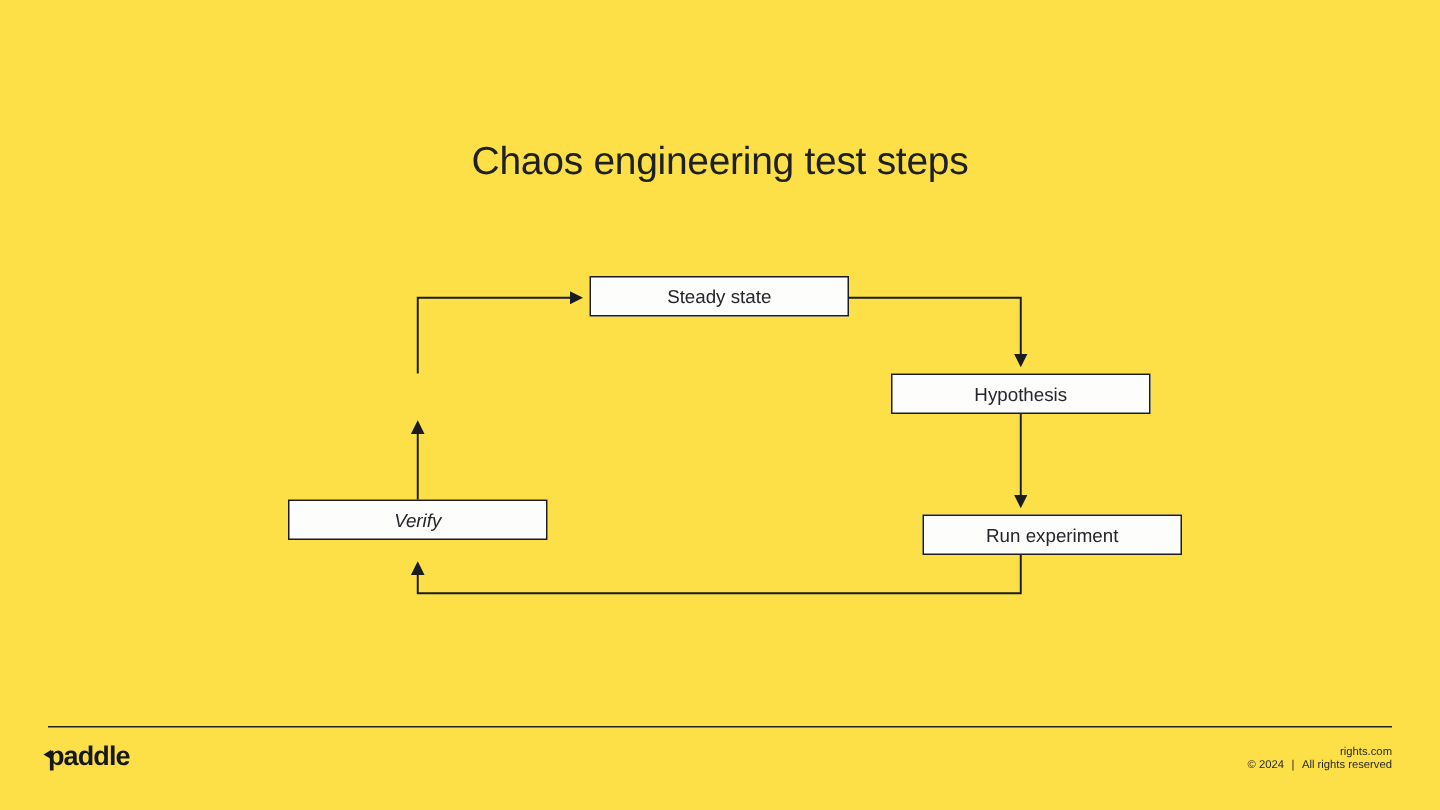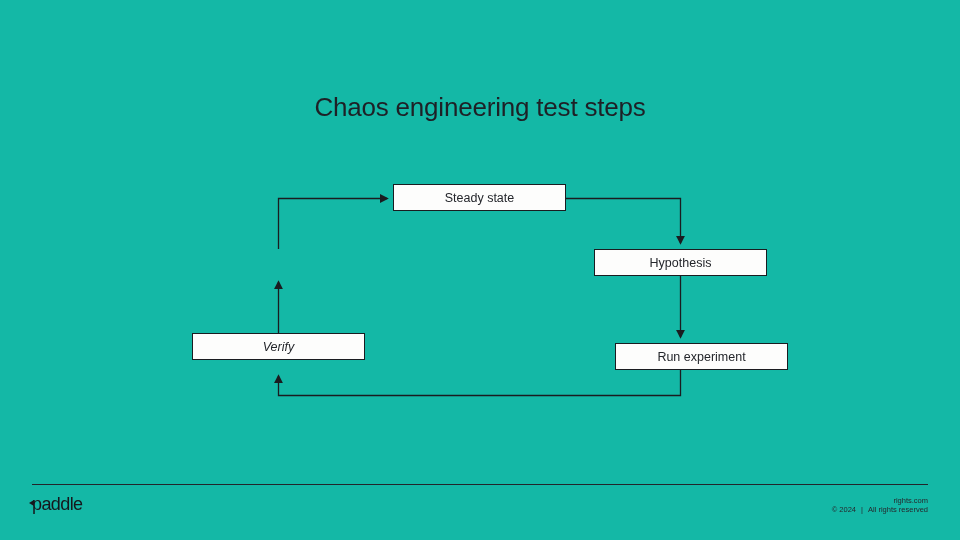--- a/index.html
+++ b/index.html
@@ -7,21 +7,21 @@
     padding: 0;
     width: 960px;
     height: 540px;
     overflow: hidden;
     font-family: "Liberation Sans", "DejaVu Sans", sans-serif;
   }
   .slide {
     position: relative;
     width: 960px;
     height: 540px;
-    background: #14b8a6;
+    background: #fde047;
     color: #1F2128;
   }
   .slide-title {
     position: absolute;
     top: 92px;
     left: 0;
     width: 960px;
     text-align: center;
     font-size: 26px;
     font-weight: 500;
@@ -73,21 +73,21 @@
     position: absolute;
     left: 32px;
     top: 494px;
     height: 20px;
     display: flex;
     align-items: center;
   }
   .paddle-logo-text {
     position: relative;
     font-size: 18px;
-    font-weight: 400;
+    font-weight: 700;
     letter-spacing: -0.6px;
     color: #16181D;
     line-height: 20px;
   }
   .paddle-logo-text::before {
     content: "";
     position: absolute;
     left: -3px;
     top: 6px;
     border-top: 3px solid transparent;

